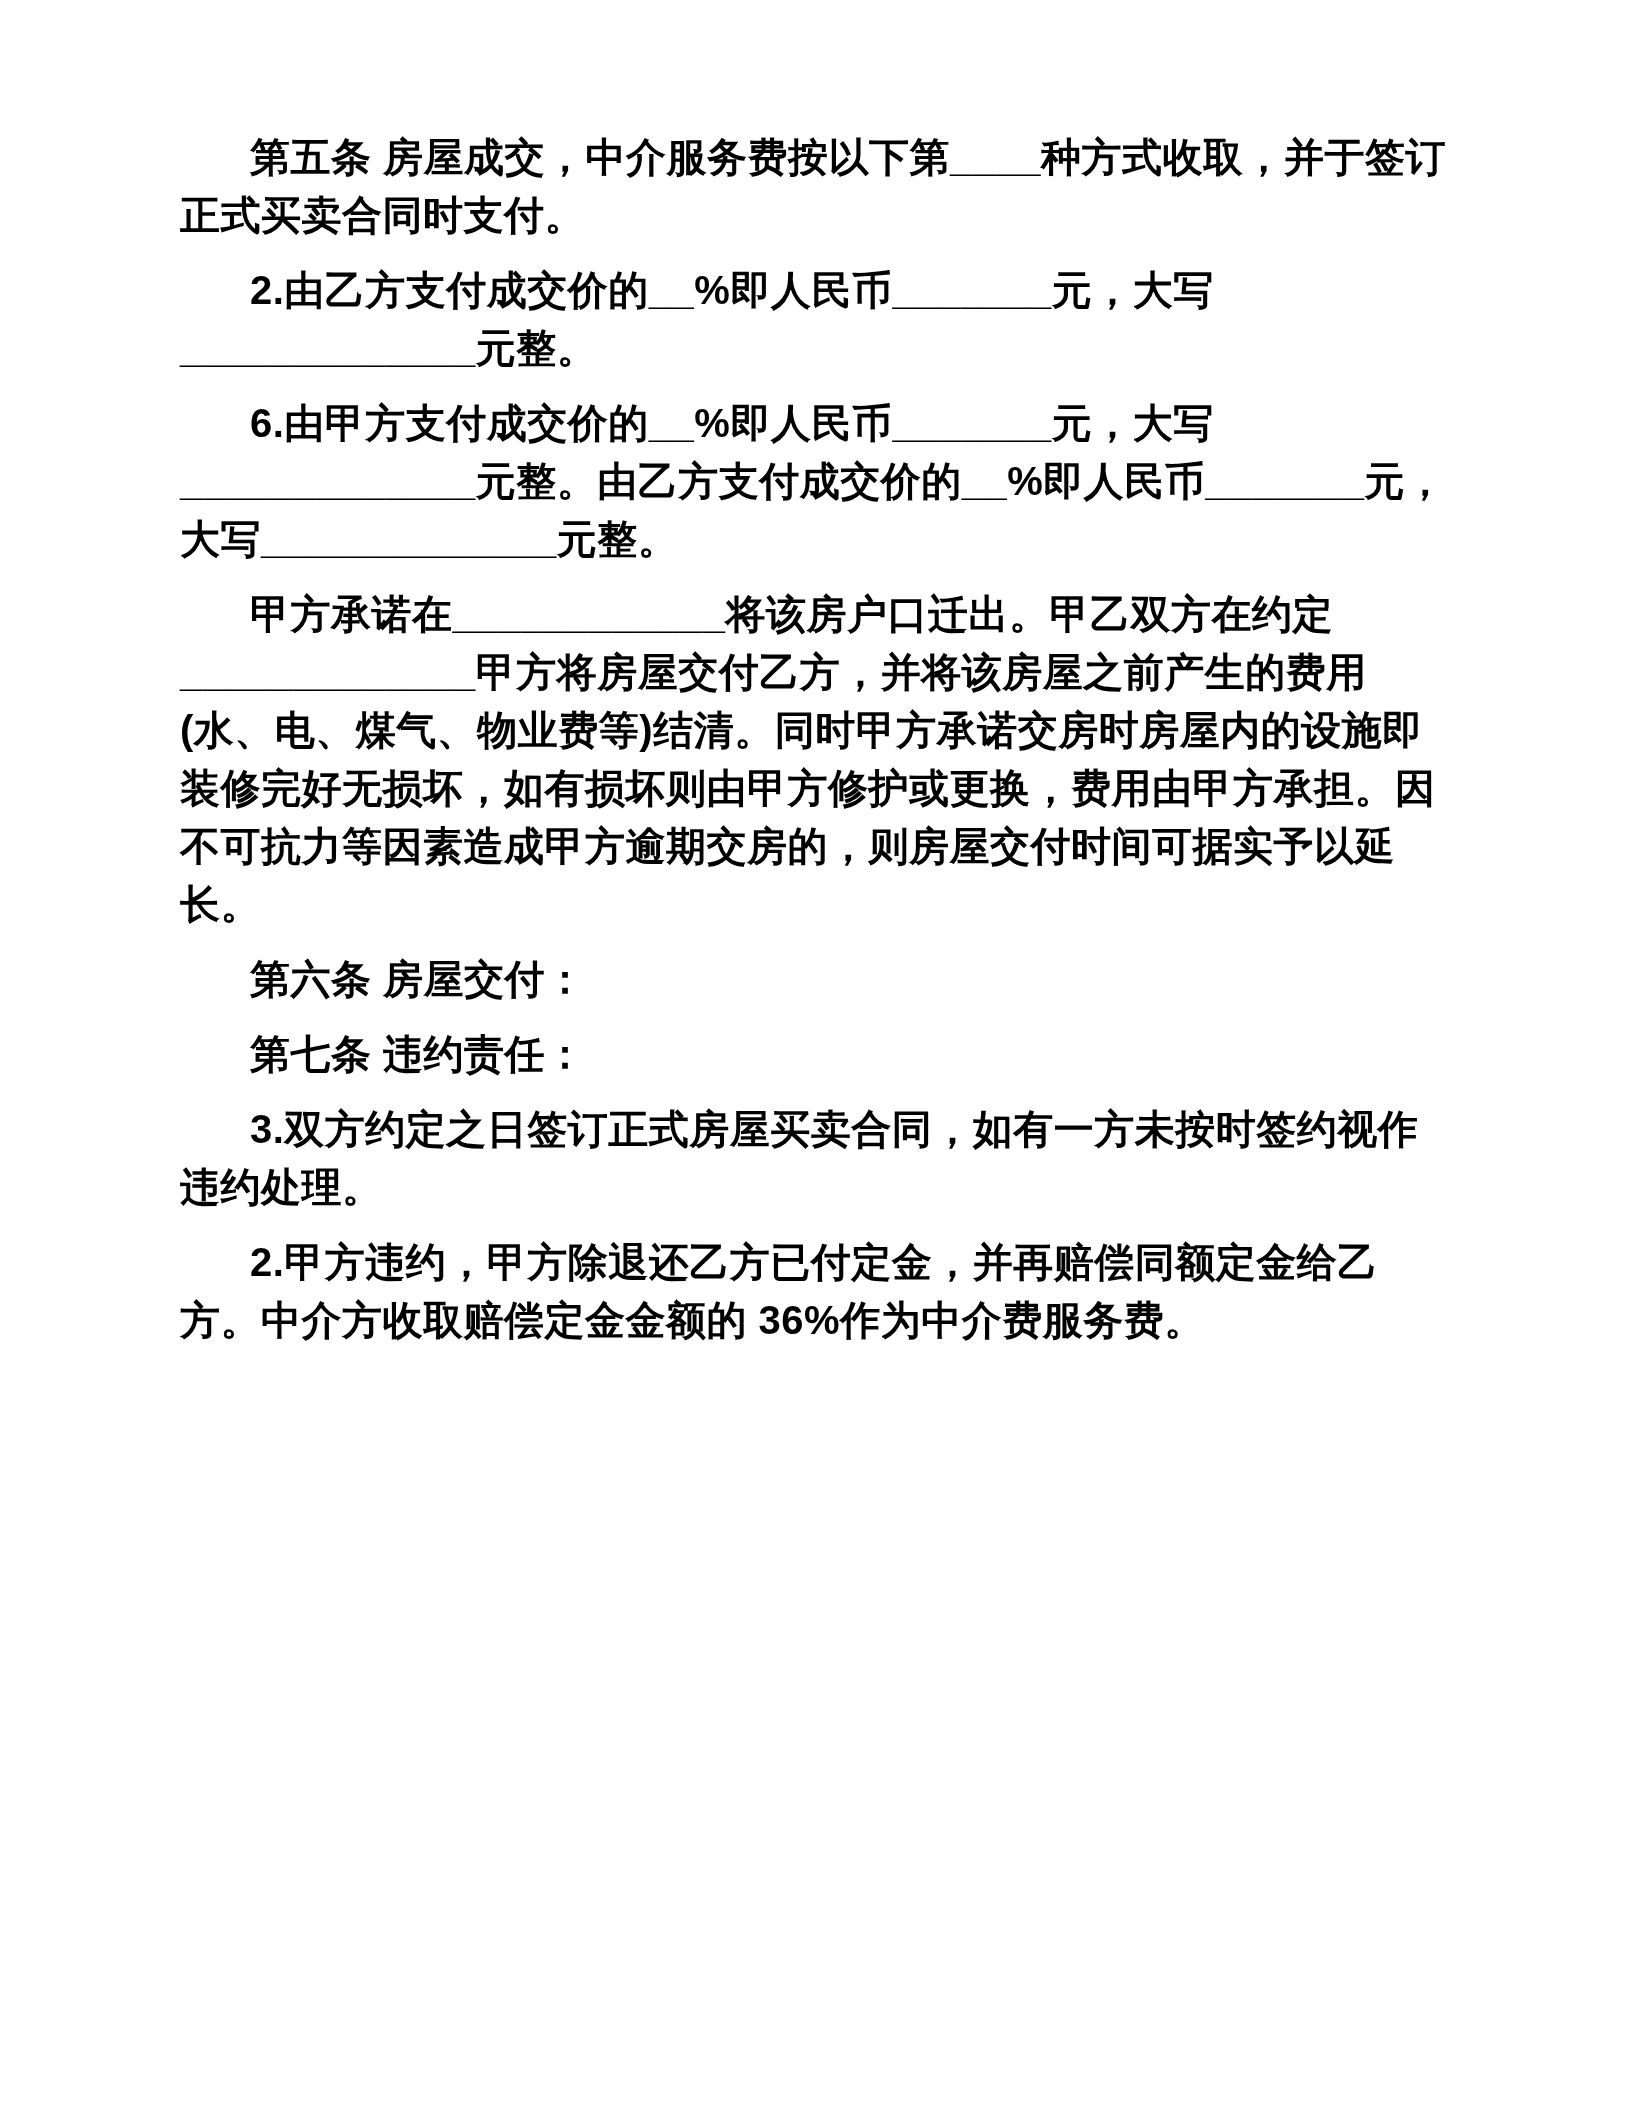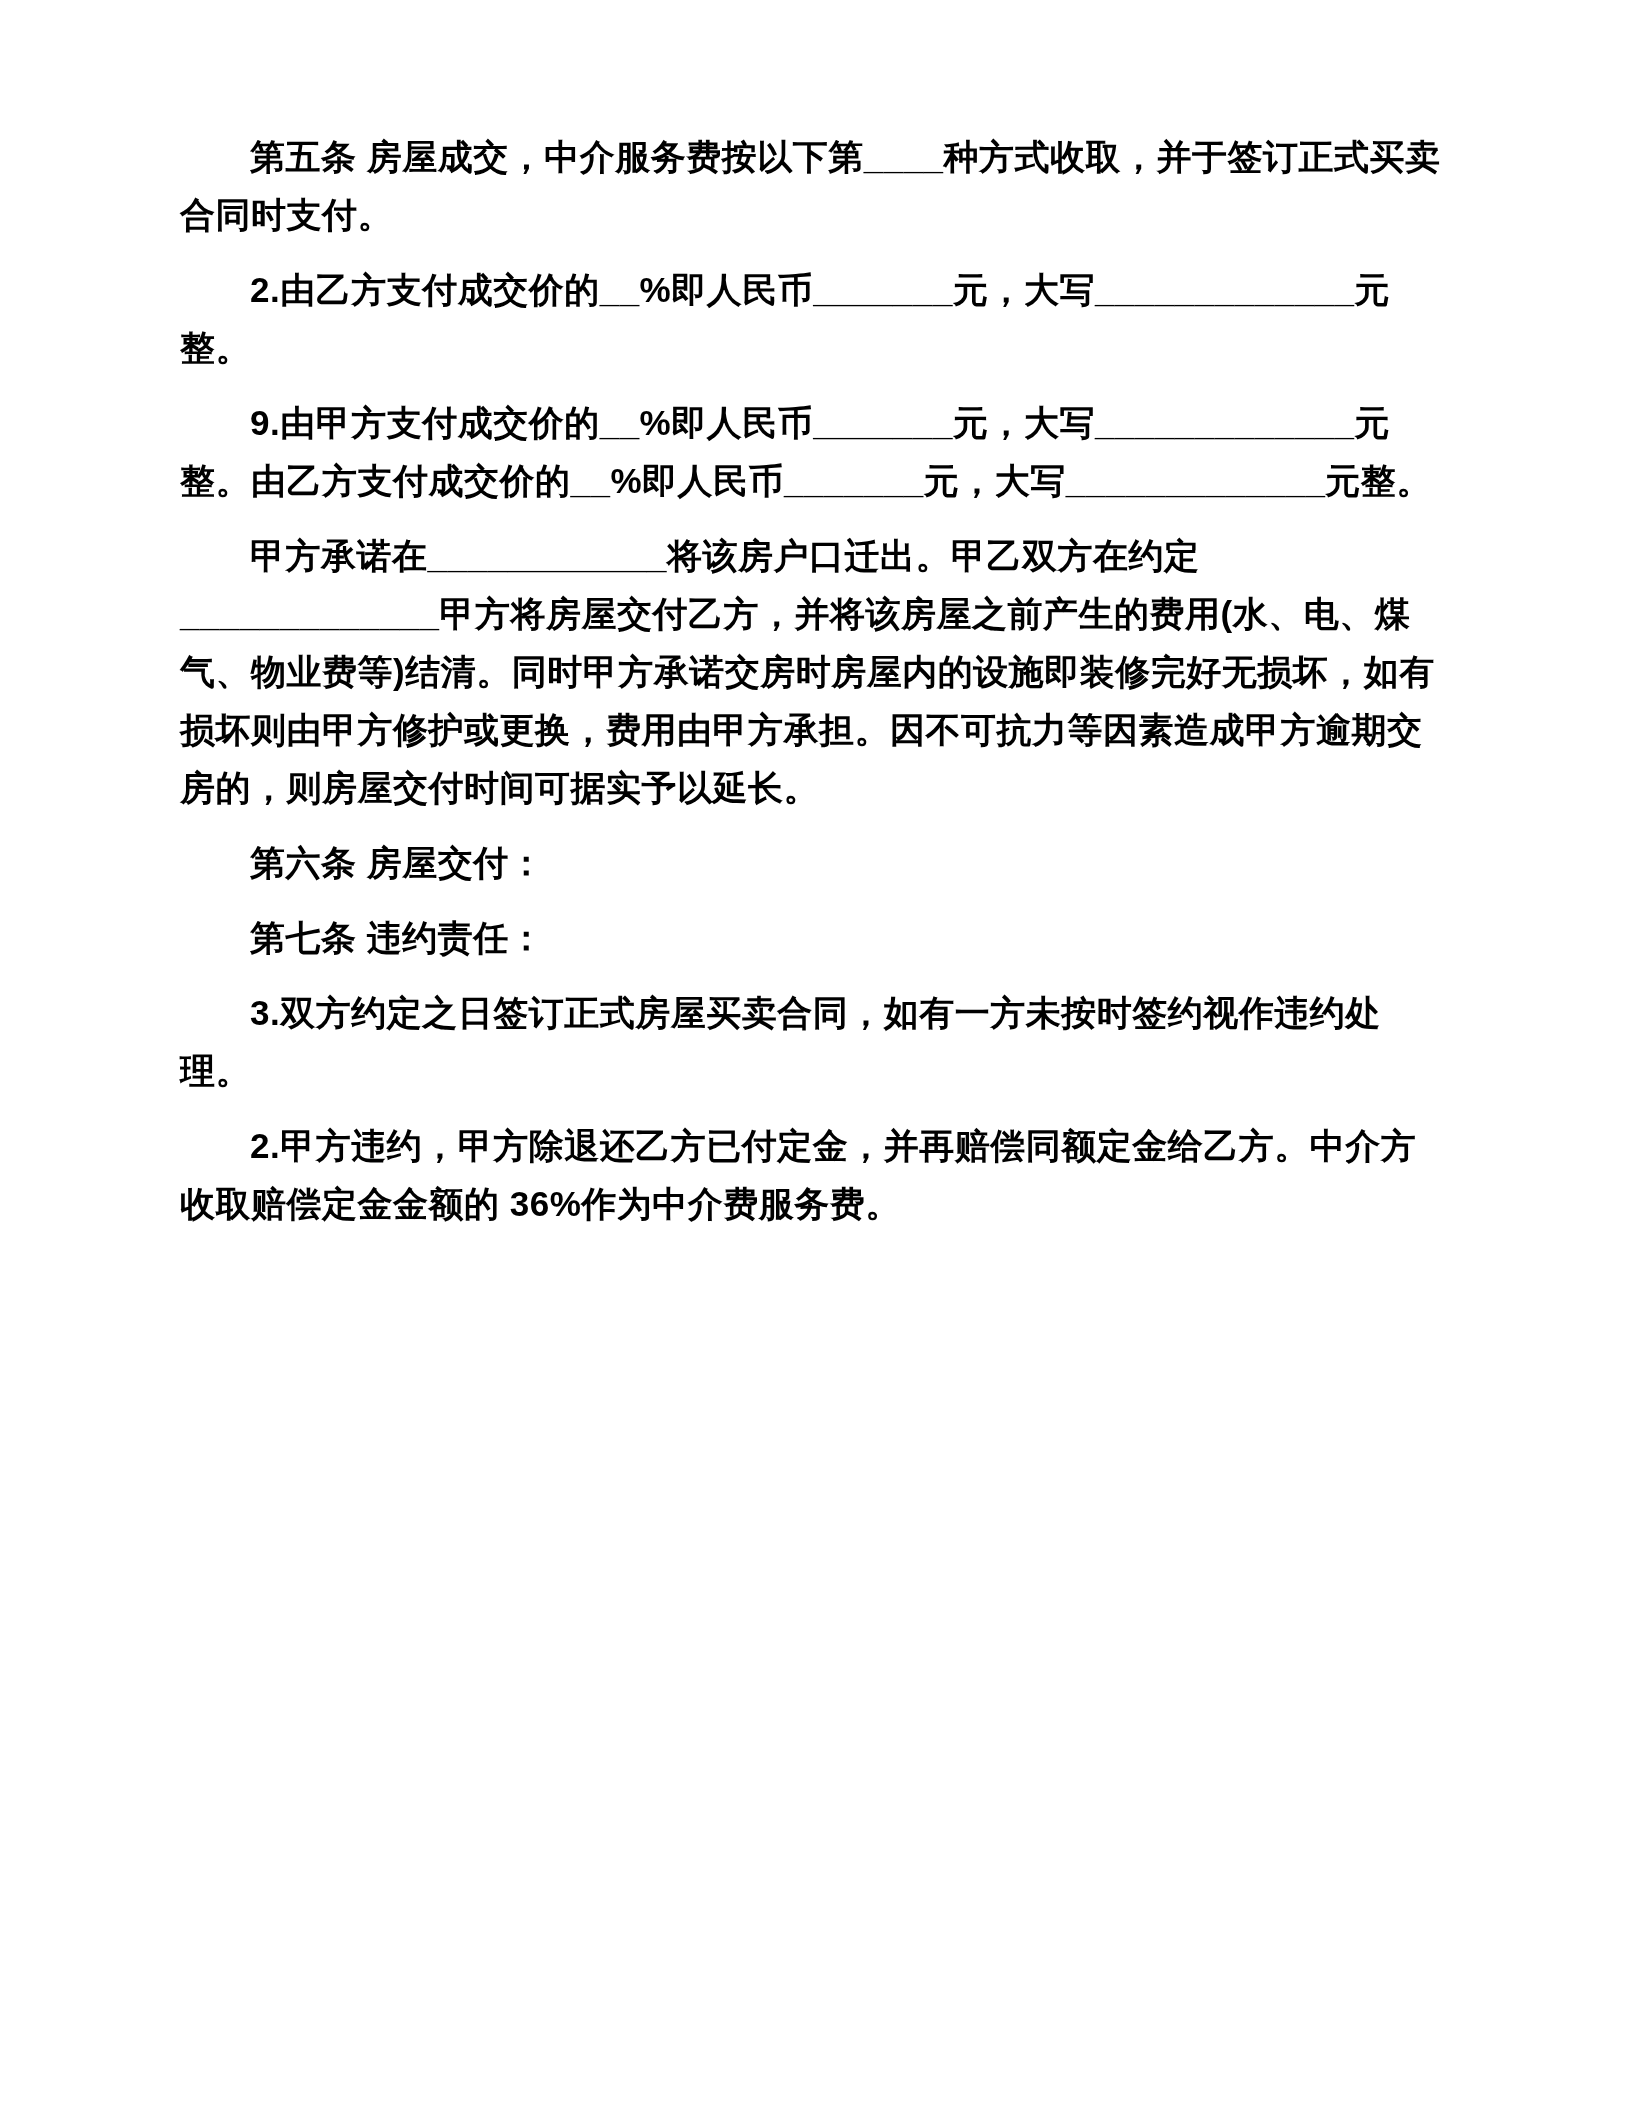--- a/index.html
+++ b/index.html
@@ -10,39 +10,39 @@
   .page {
     position: relative;
     width: 1632px;
     height: 2112px;
     box-sizing: border-box;
     margin: 0 auto;
     background: #ffffff;
     color: #000000;
     font-family: "Liberation Sans", sans-serif;
     font-weight: 700;
-    font-size: 35px;
+    font-size: 40px;
     letter-spacing: 0.5px;
     padding: 128px 182px 0 180px;
     overflow: hidden;
   }
   .para {
     margin: 0 0 17px 0;
     line-height: 58px;
     text-indent: 70px;
     text-align: left;
     overflow-wrap: break-word;
     word-break: break-word;
   }
 </style>
 </head>
 <body>
 
 <div class="page">
   <p class="para">第五条 房屋成交，中介服务费按以下第____种方式收取，并于签订正式买卖合同时支付。</p>
   <p class="para">2.由乙方支付成交价的__%即人民币_______元，大写_____________元整。</p>
-  <p class="para">9.由甲方支付成交价的__%即人民币_______元，大写_____________元整。由乙方支付成交价的__%即人民币_______元，大写_____________元整。</p>
+  <p class="para">6.由甲方支付成交价的__%即人民币_______元，大写_____________元整。由乙方支付成交价的__%即人民币_______元，大写_____________元整。</p>
   <p class="para">甲方承诺在____________将该房户口迁出。甲乙双方在约定_____________甲方将房屋交付乙方，并将该房屋之前产生的费用(水、电、煤气、物业费等)结清。同时甲方承诺交房时房屋内的设施即装修完好无损坏，如有损坏则由甲方修护或更换，费用由甲方承担。因不可抗力等因素造成甲方逾期交房的，则房屋交付时间可据实予以延长。</p>
   <p class="para">第六条 房屋交付：</p>
   <p class="para">第七条 违约责任：</p>
   <p class="para">3.双方约定之日签订正式房屋买卖合同，如有一方未按时签约视作违约处理。</p>
   <p class="para">2.甲方违约，甲方除退还乙方已付定金，并再赔偿同额定金给乙方。中介方收取赔偿定金金额的 36%作为中介费服务费。</p>
 </div>
 
 </body></html>

